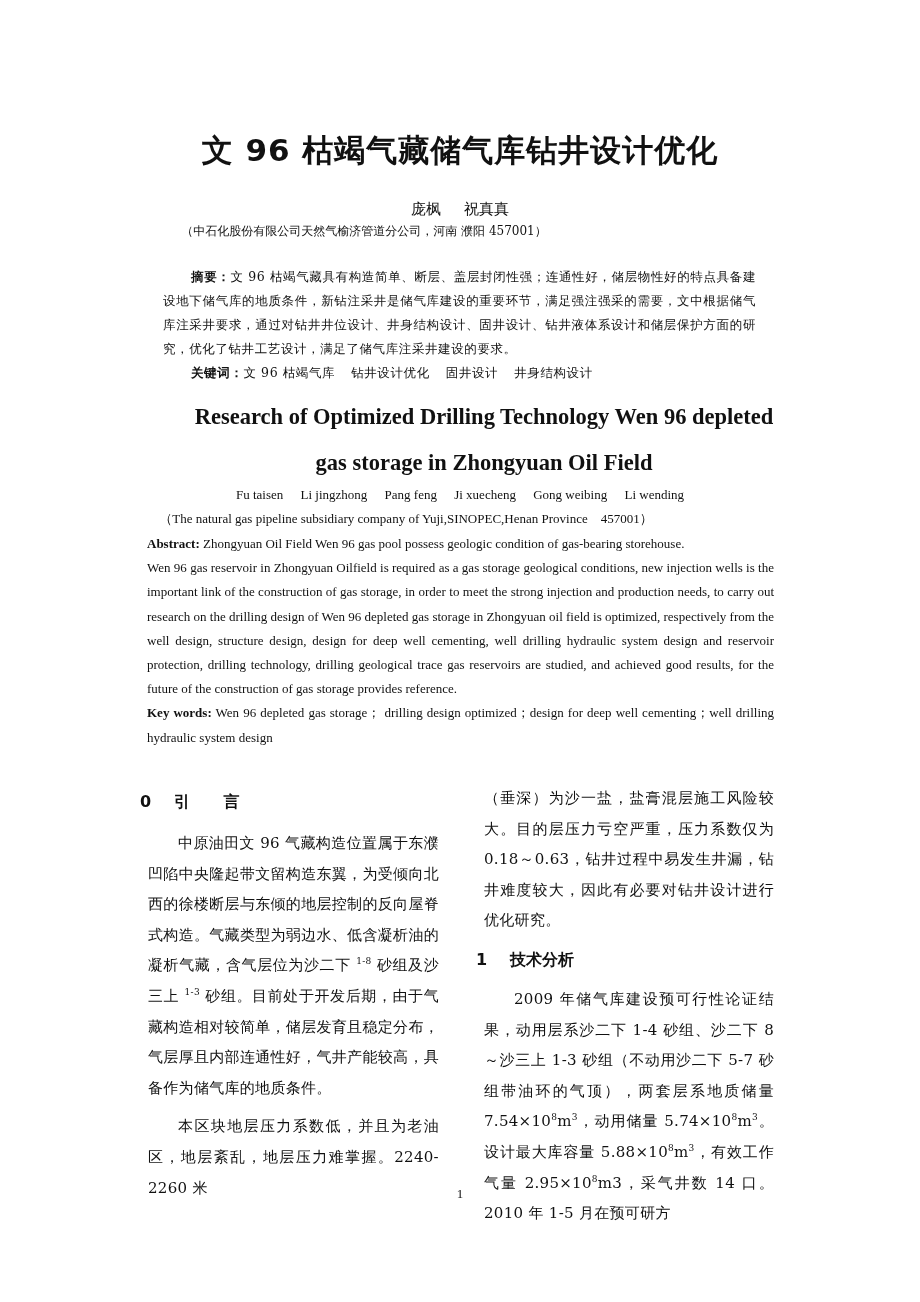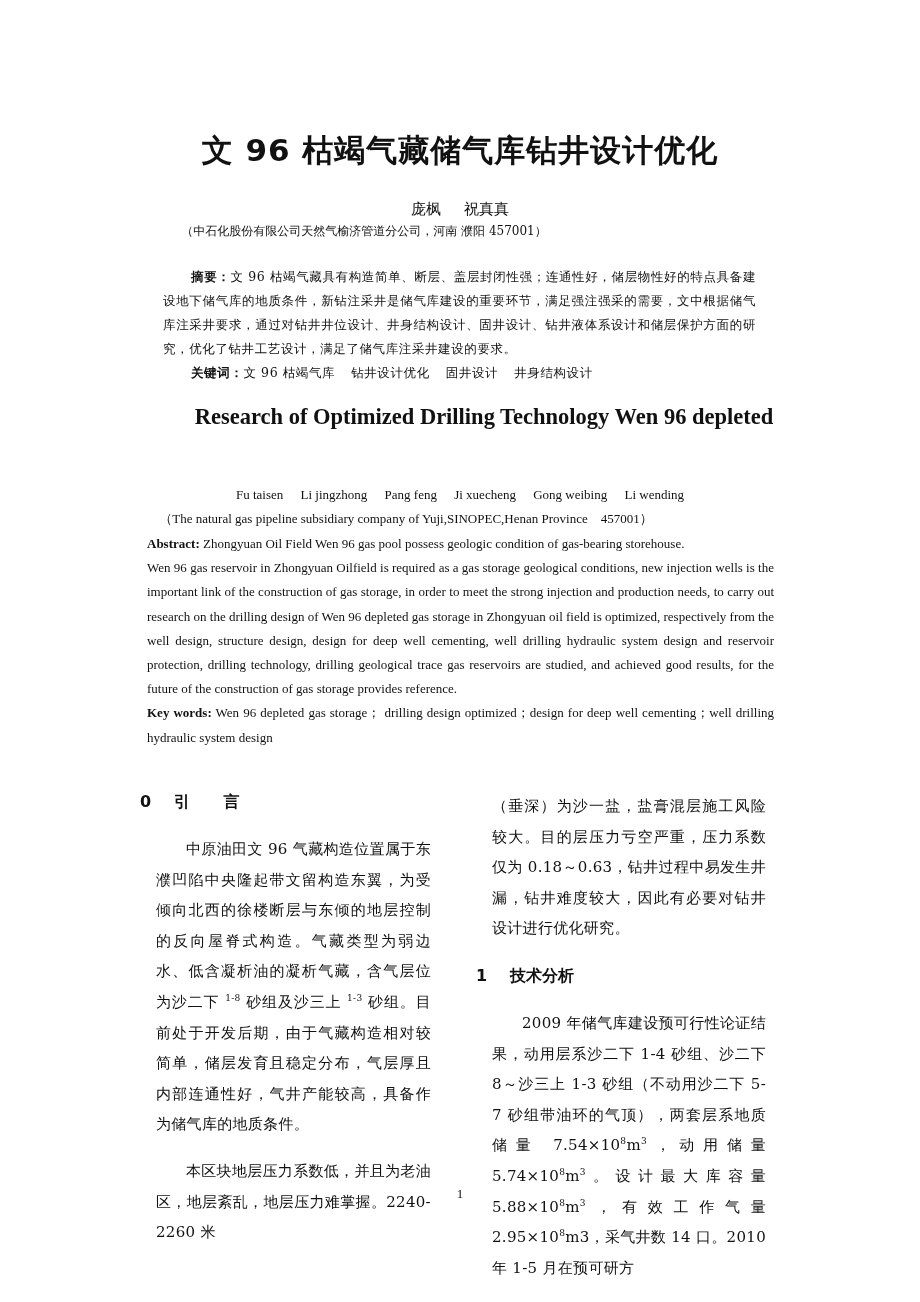--- a/index.html
+++ b/index.html
@@ -104,21 +104,21 @@
   
   .col {
     top: 786px;
     font-size: 15px;
     line-height: 30.6px;
     text-align: justify;
     letter-spacing: 0.3px;
   }
   .col-left { left: 140px; width: 307px; }
   .col-right { left: 476px; width: 306px; top: 775px; }
-  .col p { margin: 16px; text-indent: 30px; }
+  .col p { margin: 8px; text-indent: 30px; }
   .col p.noindent { text-indent: 0; }
   .sec-head {
     font-family: "DejaVu Sans", "Liberation Sans", sans-serif;
     font-weight: bold;
     font-size: 16px;
     line-height: 32px;
     margin: 0 0 10px 0;
     letter-spacing: 0;
   }
   .sec-head .num { display: inline-block; width: 34px; }
@@ -143,20 +143,21 @@
 </div>
 <div class="abs cn-affil">（中石化股份有限公司天然气榆济管道分公司，河南 濮阳 457001）</div>
 
 <div class="abs cn-abstract"><span class="lbl">摘要：</span><span>文 96 枯竭气藏具有构造简单、断层、盖层封闭性强；连通性好，储层物性好的特点具备建设地下储气库的地质条件，新钻注采井是储气库建设的重要环节，满足强注强采的需要，文中根据储气库注采井要求，通过对钻井井位设计、井身结构设计、固井设计、钻井液体系设计和储层保护方面的研究，优化了钻井工艺设计，满足了储气库注采井建设的要求。</span></div>
 <div class="abs cn-keywords">
   <span class="lbl">关键词：</span><span class="kw">文 96 枯竭气库</span><span class="kw">钻井设计优化</span><span class="kw">固井设计</span><span class="kw">井身结构设计</span>
 </div>
 
 <div class="abs en-title">
   <span class="line">Research of Optimized Drilling Technology Wen 96 depleted</span>
+  <span class="line">gas storage in Zhongyuan Oil Field</span>
 </div>
 <div class="abs en-authors">
   <span>Fu taisen</span>
   <span>Li jingzhong</span>
   <span>Pang feng</span>
   <span>Ji xuecheng</span>
   <span>Gong weibing</span>
   <span>Li wending</span>
 </div>
 <div class="abs en-affil">（The natural gas pipeline subsidiary company of Yuji,SINOPEC,Henan Province    457001）</div>

